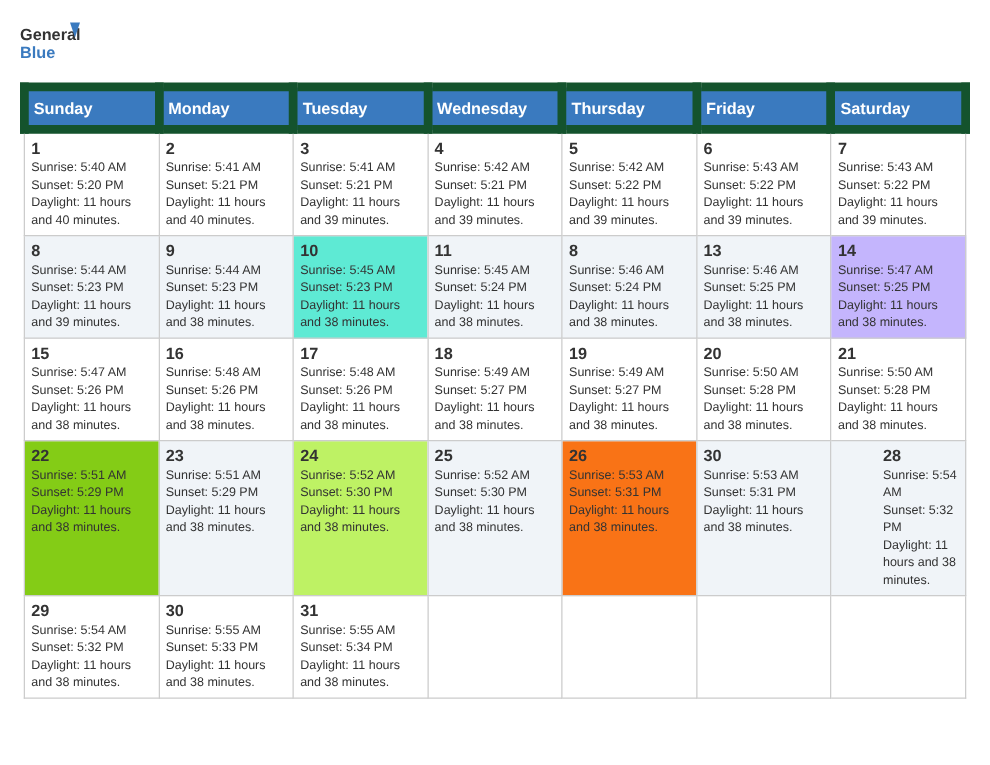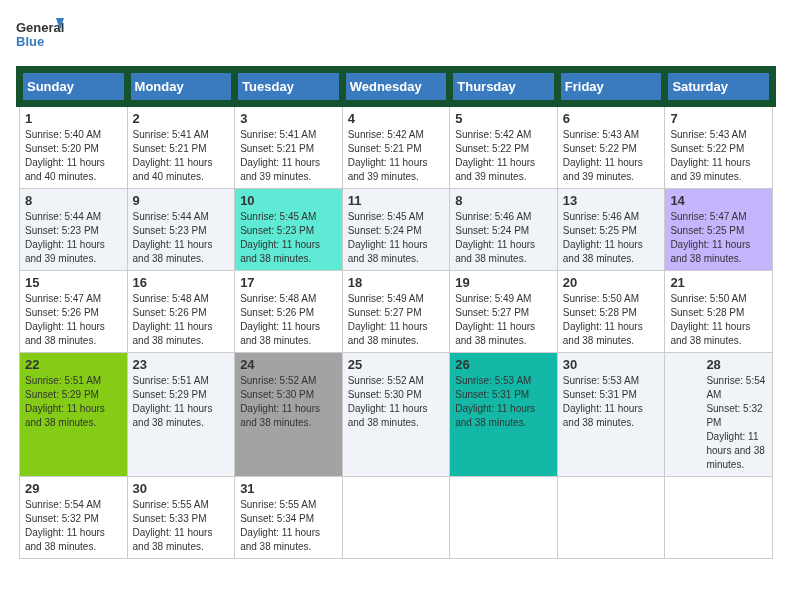--- a/index.html
+++ b/index.html
@@ -196,29 +196,29 @@
       </tr>
       <tr style="background: rgb(240, 244, 248);">
         <td style="background: #84cc16;">
           <span class="day-num">22</span>
           <span class="cell-text">Sunrise: 5:51 AM<br>Sunset: 5:29 PM<br>Daylight: 11 hours and 38 minutes.</span>
         </td>
         <td style="background: rgb(240, 244, 248);">
           <span class="day-num">23</span>
           <span class="cell-text">Sunrise: 5:51 AM<br>Sunset: 5:29 PM<br>Daylight: 11 hours and 38 minutes.</span>
         </td>
-        <td style="background: #a3a3a3;">
+        <td style="background: #bef264;">
           <span class="day-num">24</span>
           <span class="cell-text">Sunrise: 5:52 AM<br>Sunset: 5:30 PM<br>Daylight: 11 hours and 38 minutes.</span>
         </td>
         <td style="background: rgb(240, 244, 248);">
           <span class="day-num">25</span>
           <span class="cell-text">Sunrise: 5:52 AM<br>Sunset: 5:30 PM<br>Daylight: 11 hours and 38 minutes.</span>
         </td>
-        <td style="background: #14b8a6;">
+        <td style="background: #f97316;">
           <span class="day-num">26</span>
           <span class="cell-text">Sunrise: 5:53 AM<br>Sunset: 5:31 PM<br>Daylight: 11 hours and 38 minutes.</span>
         </td>
         <td style="background: rgb(240, 244, 248);">
           <span class="day-num">30</span>
           <span class="cell-text">Sunrise: 5:53 AM<br>Sunset: 5:31 PM<br>Daylight: 11 hours and 38 minutes.</span>
         </td>
         <td style="background: rgb(240, 244, 248); padding-left: 41px;">
           <span class="day-num">28</span>
           <span class="cell-text">Sunrise: 5:54 AM<br>Sunset: 5:32 PM<br>Daylight: 11 hours and 38 minutes.</span>

